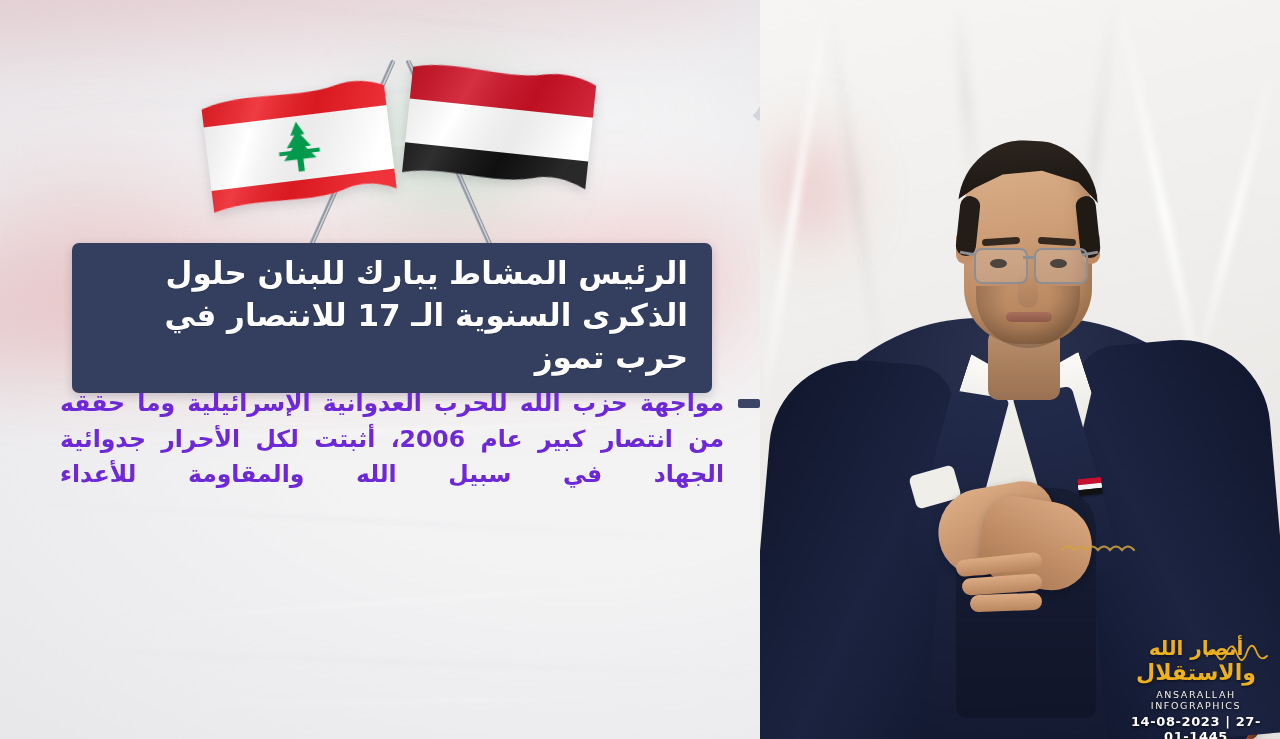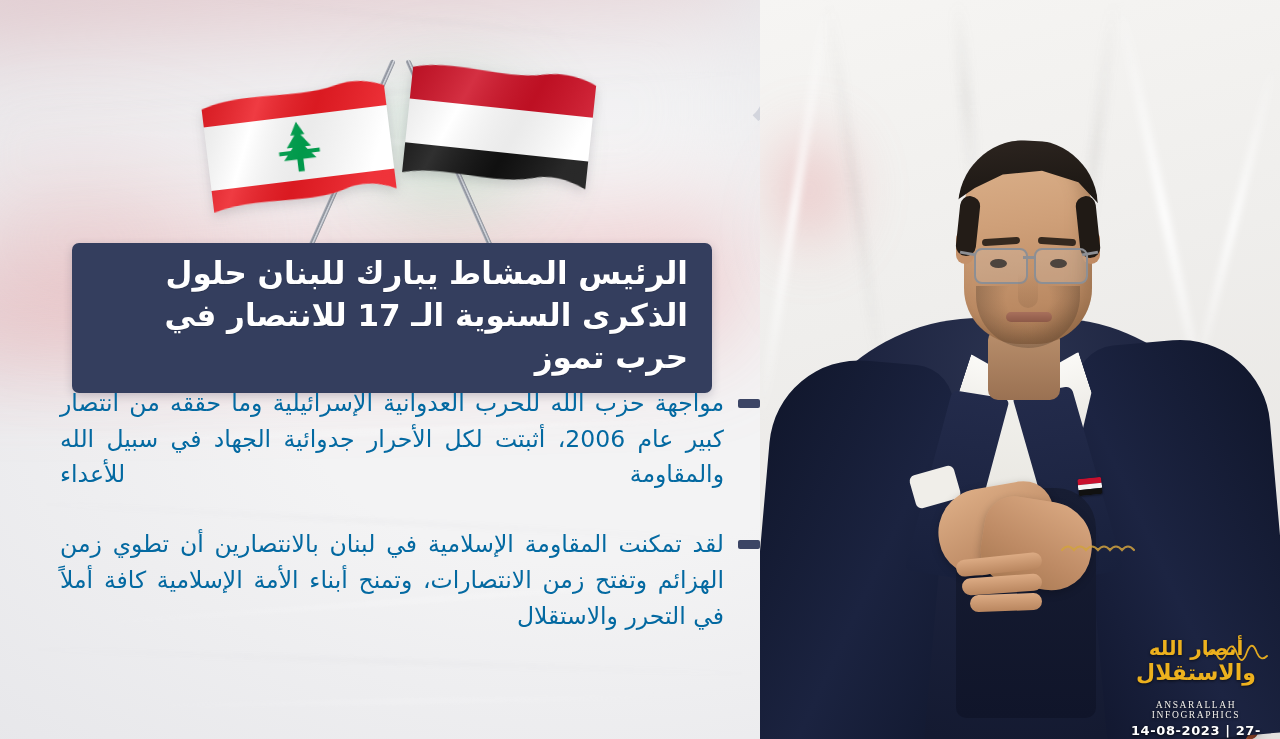--- a/index.html
+++ b/index.html
@@ -83,22 +83,22 @@
   }
 
   
   .bullets{position:absolute;left:60px;top:386px;width:700px;}
   .bullet{display:flex;flex-direction:row;justify-content:flex-start;margin-bottom:34px;}
   .dash{
     flex:0 0 auto;width:22px;height:9px;background:#3c4565;border-radius:2px;
     margin-top:13px;margin-left:14px;
   }
   .btext{
-    flex:1 1 auto;color:#0369a1;font-size:23.5px;line-height:1.52;
-    text-align:justify;text-align-last:justify;direction:rtl;font-weight:400;
+    flex:1 1 auto;color:#6d28d9;font-size:23.5px;line-height:1.52;
+    text-align:justify;text-align-last:justify;direction:rtl;font-weight:700;
   }
   .btext.last{text-align-last:right;}
 
   
   .portrait{position:absolute;left:760px;top:0;width:520px;height:739px;overflow:hidden;}
   .pbg{position:absolute;inset:0;background:
       linear-gradient(165deg,#f6f5f3 0%,#efeeec 40%,#e9e7e4 75%,#e3e1de 100%);}
   .pbg-crease{position:absolute;display:block;background:linear-gradient(180deg,rgba(255,255,255,0),rgba(255,255,255,.9),rgba(255,255,255,0));filter:blur(3px);}
   .pbg-shade{position:absolute;display:block;background:linear-gradient(180deg,rgba(0,0,0,0),rgba(120,118,115,.10),rgba(0,0,0,0));filter:blur(4px);}
   .pbg-rose{position:absolute;left:-10px;top:110px;width:120px;height:160px;filter:blur(26px);opacity:.5;
@@ -193,22 +193,22 @@
 
   
   .embroidery{position:absolute;left:300px;top:540px;width:88px;height:16px;opacity:.85;}
 
   
   .logo{position:absolute;left:1122px;top:638px;width:148px;text-align:center;}
   .logo-ar1{color:#edb11e;font-size:20px;font-weight:bold;line-height:1.05;letter-spacing:.5px;
       text-shadow:0 1px 3px rgba(0,0,0,.6);}
   .logo-ar2{color:#edb11e;font-size:22px;font-weight:bold;line-height:1.15;letter-spacing:.5px;
       text-shadow:0 1px 3px rgba(0,0,0,.6);margin-top:1px;}
-  .logo-en{color:#f3f1ec;font-size:9.5px;letter-spacing:1.6px;margin-top:15px;
-      text-shadow:0 1px 3px rgba(0,0,0,.75);direction:ltr;font-family:Liberation Serif, serif;}
+  .logo-en{color:#f3f1ec;font-size:9.5px;letter-spacing:1.6px;margin-top:4px;
+      text-shadow:0 1px 3px rgba(0,0,0,.75);direction:ltr;}
   .logo-date{color:#ffffff;font-size:13px;font-weight:bold;letter-spacing:.6px;margin-top:3px;
       text-shadow:0 1px 3px rgba(0,0,0,.8);direction:ltr;}
   .logo-squiggle{position:absolute;left:84px;top:4px;width:62px;height:20px;opacity:.95;}
 </style>
 </head>
 <body>
 
 <div class="canvas">
 
   <div class="bg-base"></div>
@@ -290,24 +290,20 @@
 
   <div class="title-box">
     <div class="title-text">الرئيس المشاط يبارك للبنان حلول الذكرى السنوية الـ 17 للانتصار في حرب تموز</div>
   </div>
 
   <div class="bullets">
     <div class="bullet">
       <div class="dash"></div>
       <div class="btext">مواجهة حزب الله للحرب العدوانية الإسرائيلية وما حققه من انتصار كبير عام 2006، أثبتت لكل الأحرار جدوائية الجهاد في سبيل الله والمقاومة للأعداء</div>
     </div>
-    <div class="bullet">
-      <div class="dash"></div>
-      <div class="btext last">لقد تمكنت المقاومة الإسلامية في لبنان بالانتصارين أن تطوي زمن الهزائم وتفتح زمن الانتصارات، وتمنح أبناء الأمة الإسلامية كافة أملاً في التحرر والاستقلال</div>
-    </div>
   </div>
 
   <div class="portrait">
     <div class="pbg"></div>
     <div class="pbg-rose"></div>
     <span class="pbg-crease" style="left:30px;top:0;width:8px;height:420px;transform:rotate(9deg);"></span>
     <span class="pbg-shade" style="left:90px;top:0;width:10px;height:380px;transform:rotate(-8deg);"></span>
     <span class="pbg-crease" style="left:400px;top:0;width:9px;height:430px;transform:rotate(-12deg);"></span>
     <span class="pbg-shade" style="left:330px;top:0;width:11px;height:300px;transform:rotate(7deg);"></span>
     <span class="pbg-crease" style="left:470px;top:60px;width:7px;height:330px;transform:rotate(14deg);"></span>

